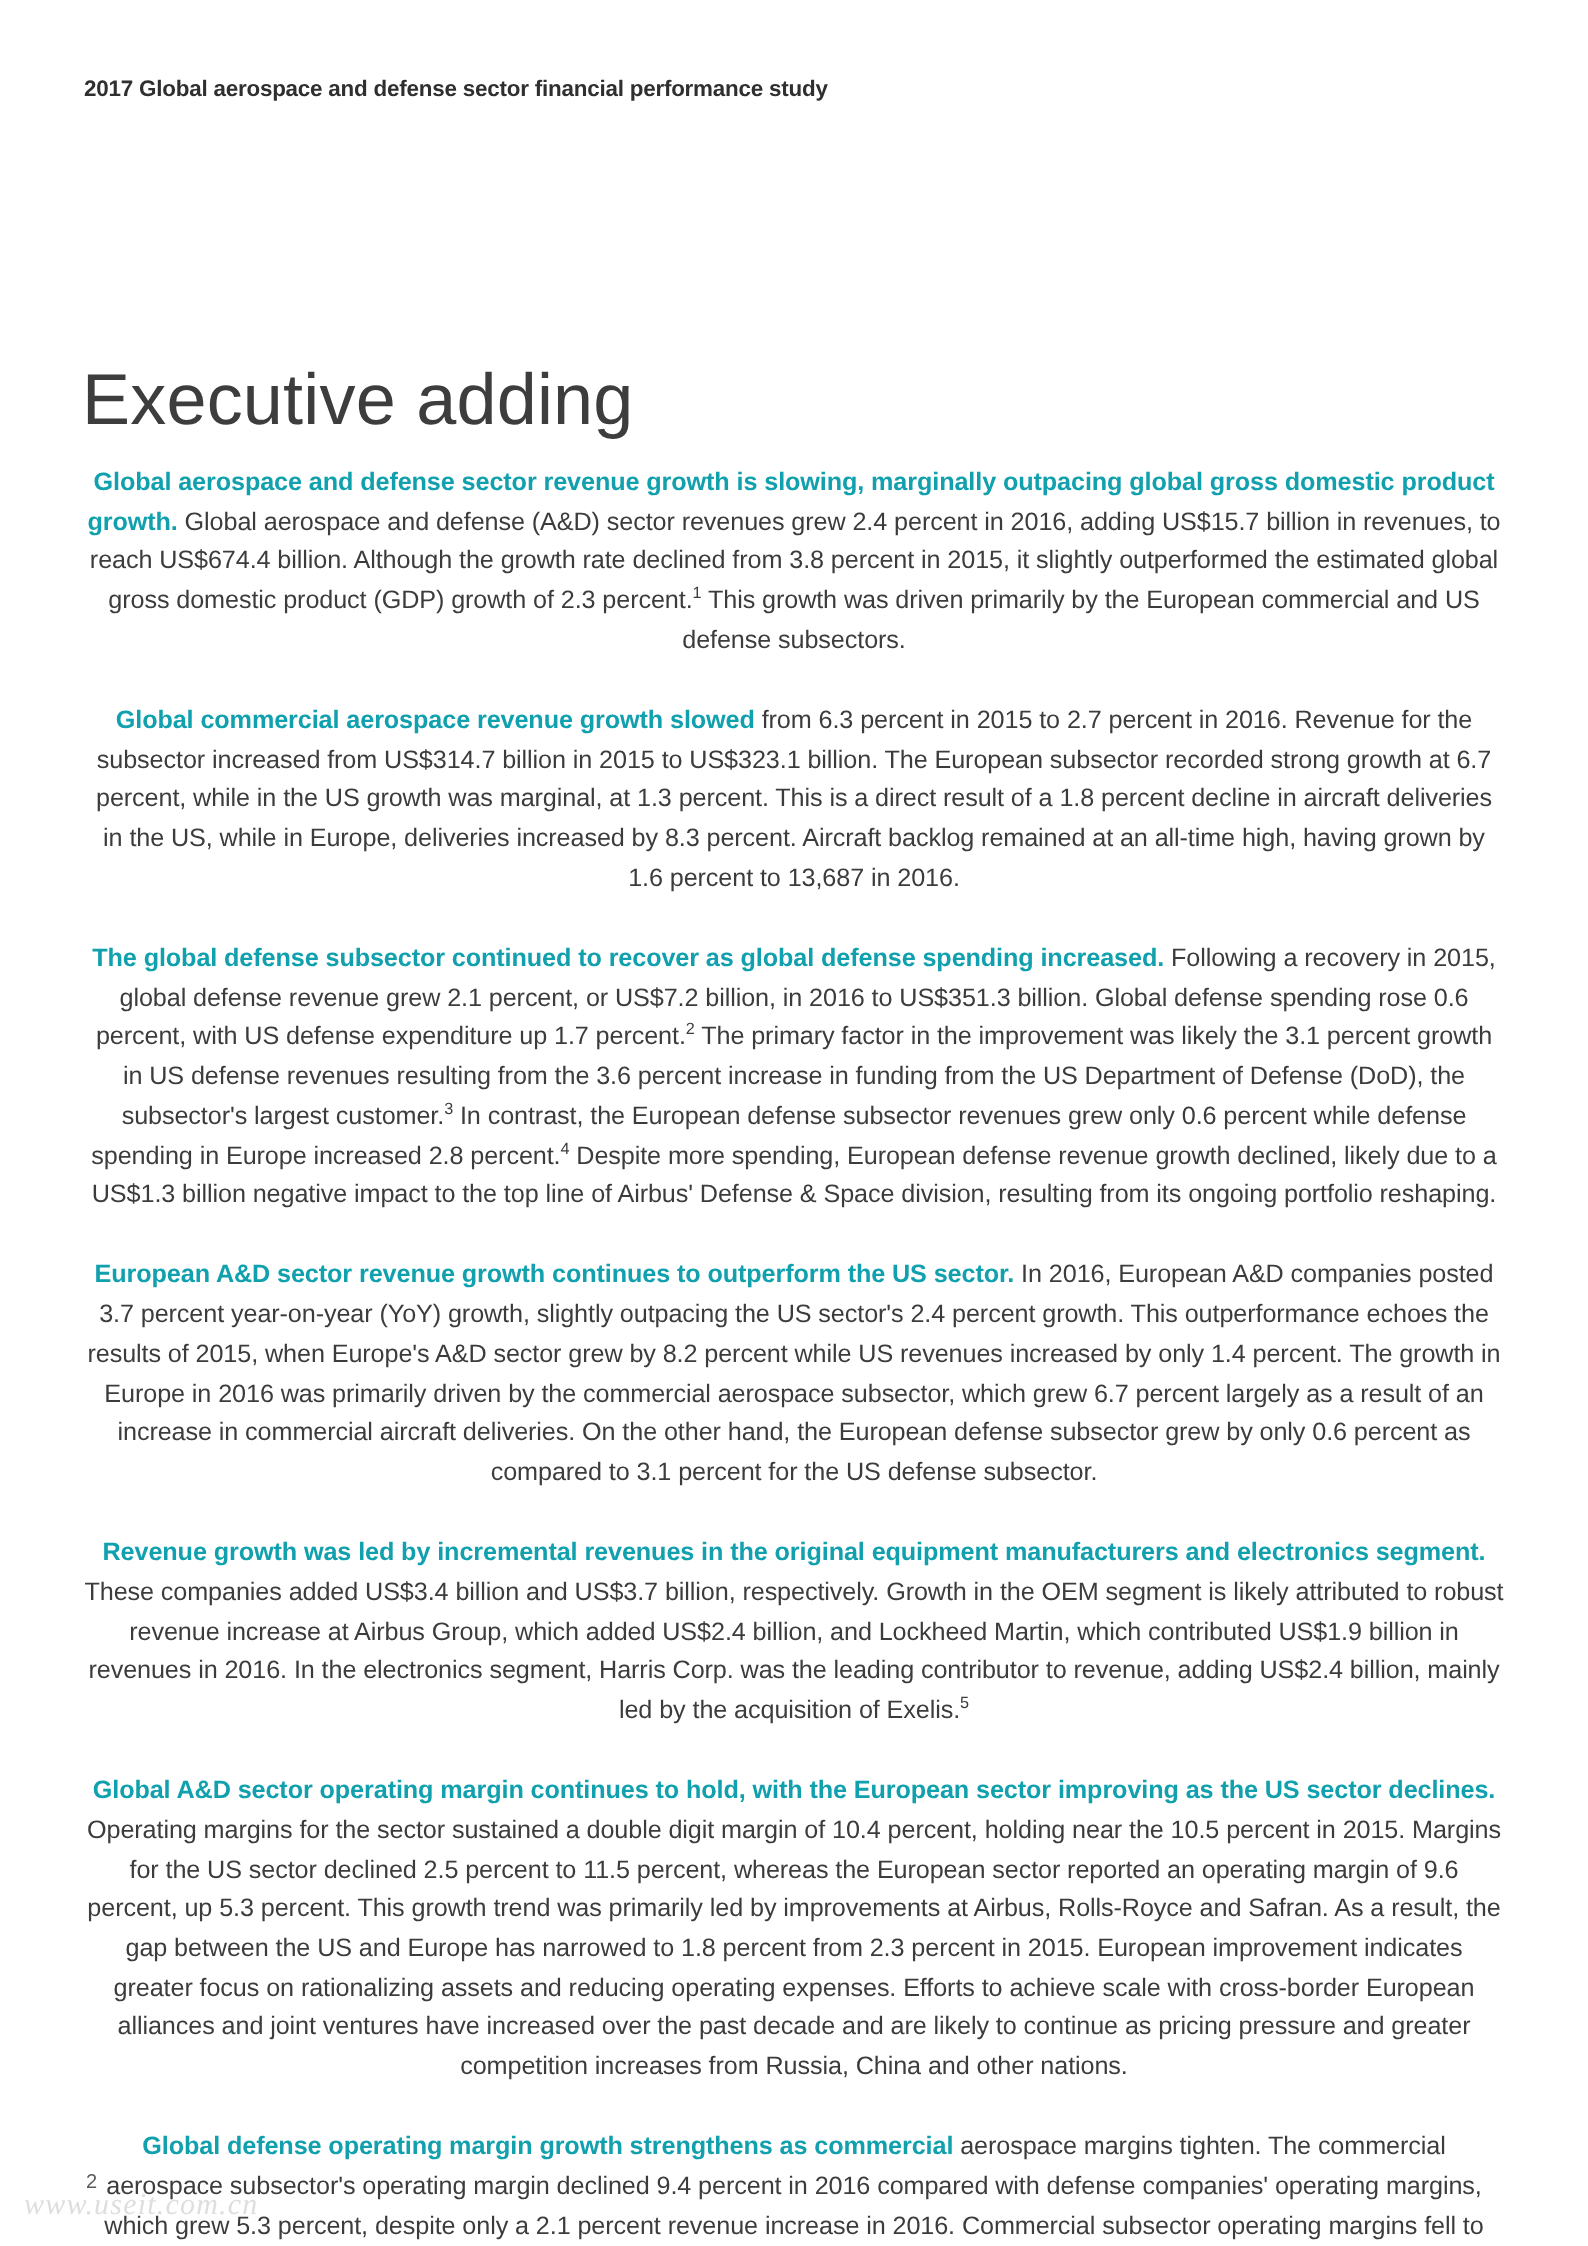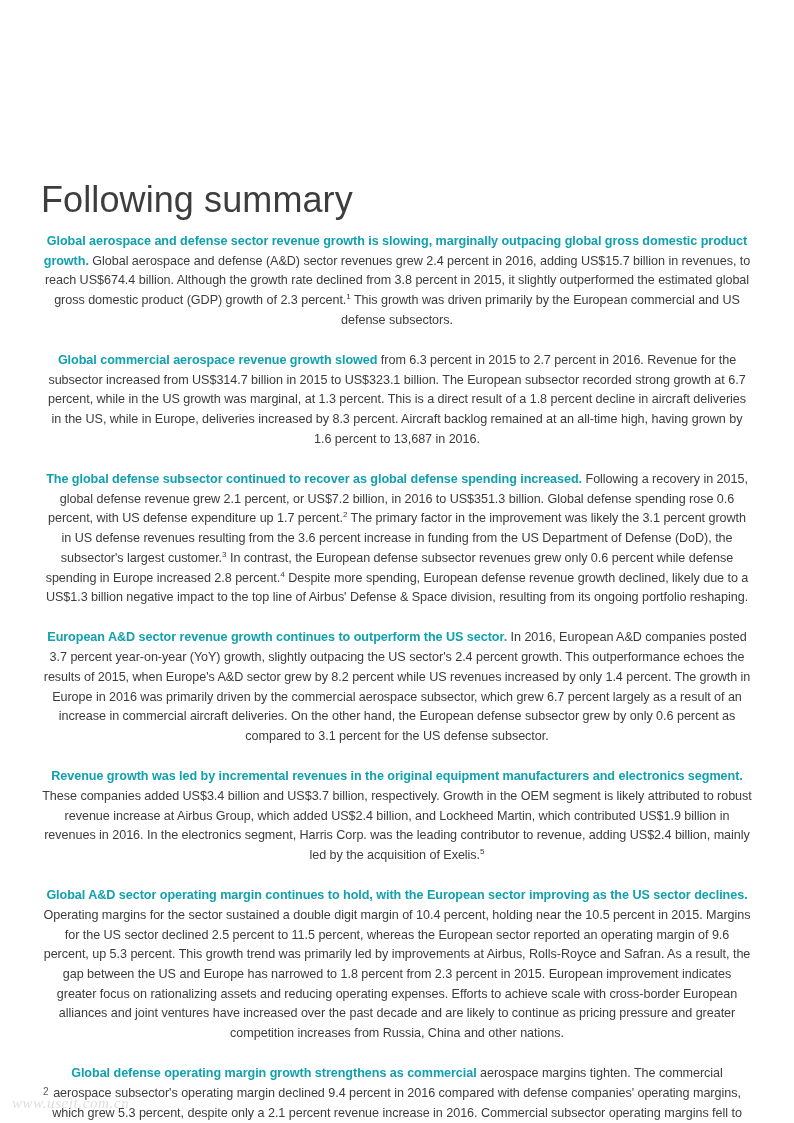--- a/index.html
+++ b/index.html
@@ -95,22 +95,23 @@
     letter-spacing: 0.6px;
     white-space: nowrap;
     user-select: none;
   }
 </style>
 </head>
 <body>
 
 <div class="page">
 
+  <div class="running-header">2017 Global aerospace and defense sector financial performance study</div>
 
-  <h1 class="page-title">Following summary</h1>
+  <h1 class="page-title">Executive adding</h1>
 
   <div class="body-column">
 
     <p class="para">
       <span class="lead">Global aerospace and defense sector revenue growth is slowing, marginally outpacing global gross domestic product growth.</span><span> Global aerospace and defense (A&amp;D) sector revenues grew 2.4 percent in 2016, adding US$15.7 billion in revenues, to reach US$674.4 billion. Although the growth rate declined from 3.8 percent in 2015, it slightly outperformed the estimated global gross domestic product (GDP) growth of 2.3 percent.</span><sup>1</sup><span> This growth was driven primarily by the European commercial and US defense subsectors.</span>
     </p>
 
     <p class="para">
       <span class="lead">Global commercial aerospace revenue growth slowed</span><span> from 6.3 percent in 2015 to 2.7 percent in 2016. Revenue for the subsector increased from US$314.7 billion in 2015 to US$323.1 billion. The European subsector recorded strong growth at 6.7 percent, while in the US growth was marginal, at 1.3 percent. This is a direct result of a 1.8 percent decline in aircraft deliveries in the US, while in Europe, deliveries increased by 8.3 percent. Aircraft backlog remained at an all-time high, having grown by 1.6 percent to 13,687 in 2016.</span>
     </p>

